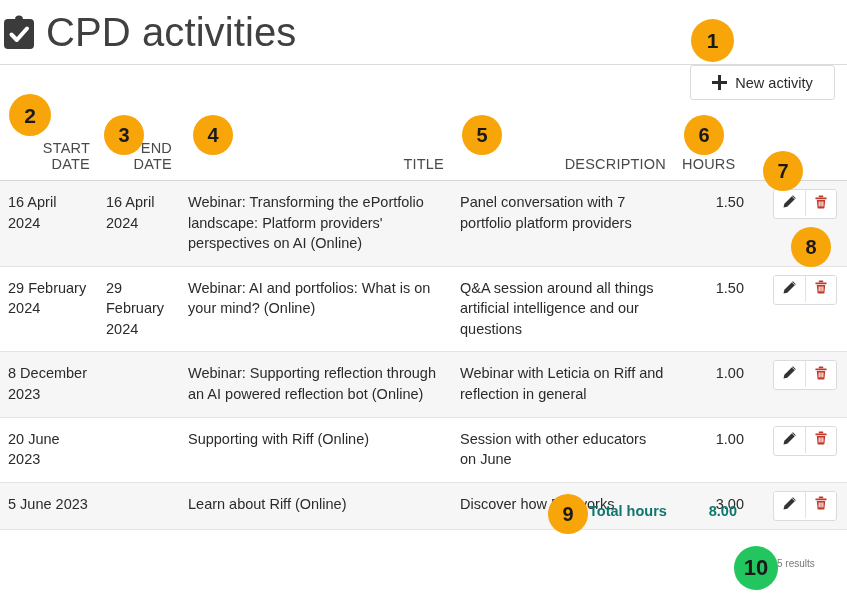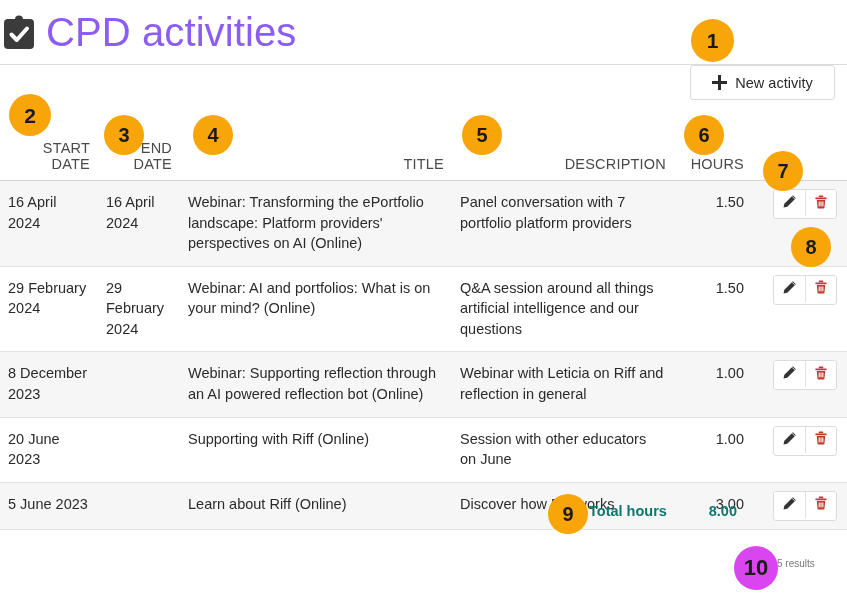--- a/index.html
+++ b/index.html
@@ -31,21 +31,21 @@
   .title-icon {
     width: 34px;
     height: 36px;
     margin-left: 2px;
     margin-top: 2px;
     flex: 0 0 auto;
   }
   .page-title {
     font-size: 40px;
     font-weight: 300;
-    color: #8b5cf6;
+    color: #404040;
     letter-spacing: 0.1px;
     margin-left: 10px;
     line-height: 1;
     white-space: nowrap;
   }
   .header-rule {
     position: absolute;
     left: 0;
     top: 64px;
     width: 847px;
@@ -103,21 +103,21 @@
     vertical-align: bottom;
     font-weight: 400;
     font-size: 14.5px;
     color: #4a4a4a;
     padding: 0 8px 8px 8px;
     height: 62px;
     border-bottom: 1px solid #d4d4d4;
     text-transform: uppercase;
     letter-spacing: 0.2px;
   }
-  .cpd-table th.num { text-align: right; }
+  .cpd-table th.num { text-align: left; }
   .cpd-table td {
     vertical-align: top;
     padding: 11px 8px 12px 8px;
     border-bottom: 1px solid #e3e3e3;
     line-height: 1.42;
     color: #2b2b2b;
     margin-top: 20px;
   }
   .cpd-table tbody tr:nth-child(odd) td { background: #f6f6f6; }
   .cpd-table tbody tr:nth-child(even) td { background: #ffffff; }
@@ -410,14 +410,14 @@
 <div id="badge-layer">
     <div class="badge" style="left: 691px; top: 19px; width: 43px; height: 43px; font-size: 21px; background: rgb(247, 165, 9);">1</div>
     <div class="badge" style="left: 9px; top: 94px; width: 42px; height: 42px; font-size: 21px; background: rgb(247, 165, 9);">2</div>
     <div class="badge" style="left: 104px; top: 115px; width: 40px; height: 40px; font-size: 20px; background: rgb(247, 165, 9);">3</div>
     <div class="badge" style="left: 193px; top: 115px; width: 40px; height: 40px; font-size: 20px; background: rgb(247, 165, 9);">4</div>
     <div class="badge" style="left: 462px; top: 115px; width: 40px; height: 40px; font-size: 20px; background: rgb(247, 165, 9);">5</div>
     <div class="badge" style="left: 684px; top: 115px; width: 40px; height: 40px; font-size: 20px; background: rgb(247, 165, 9);">6</div>
     <div class="badge" style="left: 763px; top: 151px; width: 40px; height: 40px; font-size: 20px; background: rgb(247, 165, 9);">7</div>
     <div class="badge" style="left: 791px; top: 227px; width: 40px; height: 40px; font-size: 20px; background: rgb(247, 165, 9);">8</div>
     <div class="badge" style="left: 548px; top: 494px; width: 40px; height: 40px; font-size: 20px; background: rgb(247, 165, 9);">9</div>
-    <div class="badge" style="left: 734px; top: 546px; width: 44px; height: 44px; font-size: 22px; background: #d946ef; text-align: right;">10</div>
+    <div class="badge" style="left: 734px; top: 546px; width: 44px; height: 44px; font-size: 22px; background: #22c55e; text-align: right;">10</div>
   </div>
 
 </body></html>

